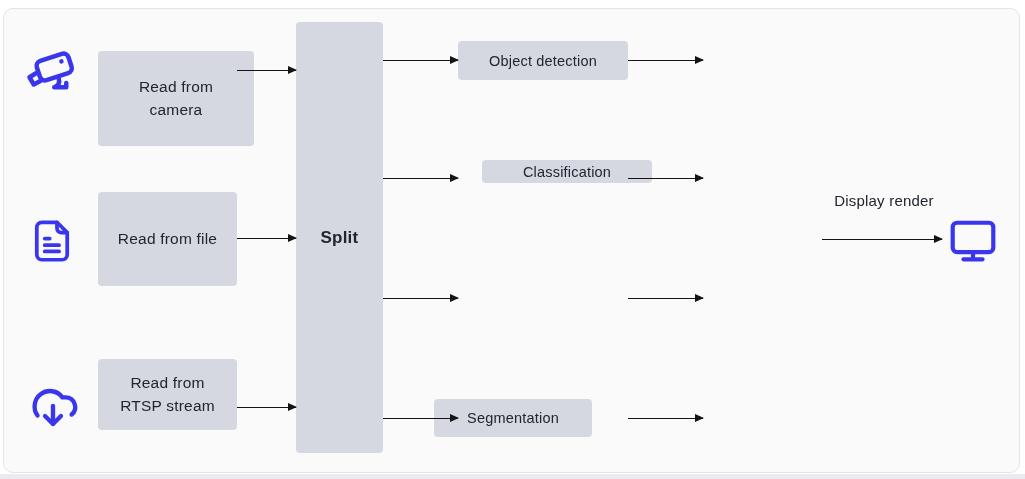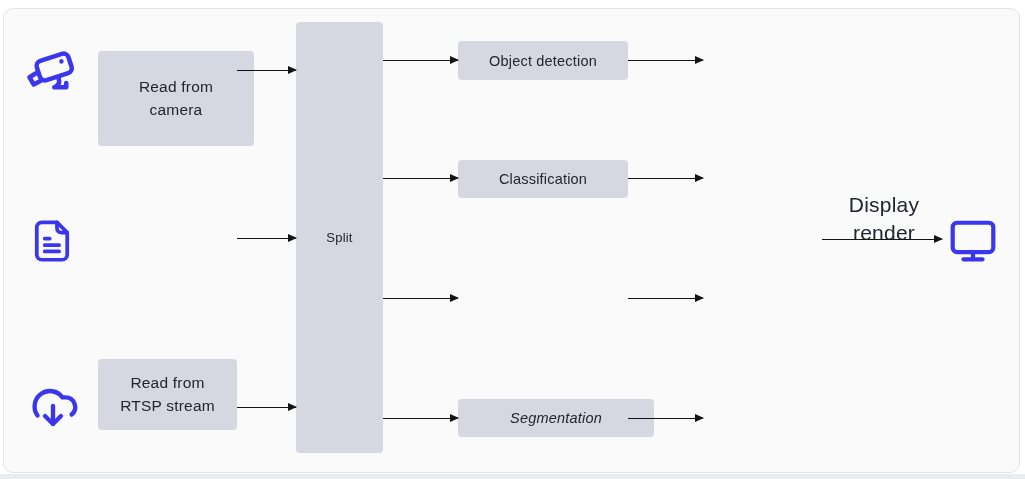--- a/index.html
+++ b/index.html
@@ -31,21 +31,21 @@
     background: #d5d8e1;
     border-radius: 4px;
     display: flex;
     align-items: center;
     justify-content: center;
     text-align: center;
     color: #22252e;
     letter-spacing: 0.2px;
   }
   .node.source { font-size: 15.5px; line-height: 1.45; padding: 0 14px; }
-  .node.column { font-size: 13px; }
+  .node.column { font-size: 17px; font-weight: bold; }
   .node.task   { font-size: 14.5px; }
   .arrow {
     position: absolute;
     height: 0;
     border-top: 1.5px solid #141414;
   }
   .arrow::after {
     content: '';
     position: absolute;
     right: -1px; top: -5.5px;
@@ -53,21 +53,21 @@
     border-top: 4.5px solid transparent;
     border-bottom: 4.5px solid transparent;
     border-left: 9px solid #141414;
   }
   .icon { position: absolute; }
   .out-label {
     position: absolute;
     left: 828px; top: 191px;
     width: 112px;
     text-align: center;
-    font-size: 21px;
+    font-size: 15px;
     line-height: 1.35;
     color: #22252e;
     letter-spacing: 0.2px;
   }
 </style>
 </head>
 <body>
 
 <div class="canvas">
   <div class="card"></div>
@@ -88,27 +88,28 @@
     <path d="M8.5 10.8h2.4M8.5 14h6.9M8.5 17h6.9"></path>
   </svg>
 
   <svg class="icon" style="left:24px; top:380px;" width="58" height="58" viewBox="0 0 24 24" fill="none" stroke="#3a36ee" stroke-width="1.8" stroke-linecap="round" stroke-linejoin="round">
     <path d="M5.6 14.7A5.4 5.4 0 1 1 15.9 7.2h1.3a4 4 0 0 1 2.5 7.1"></path>
     <path d="M12 10.7v7.4"></path>
     <path d="m8.7 14.9 3.3 3.3 3.3-3.3"></path>
   </svg>
 
   <div class="node source" style="left:98px; top:23px; width:156px; height:95px;margin-top:28px;">Read from camera</div>
+  <div class="node source" style="left:98px; top:192px; width:139px; height:94px;">Read from file</div>
   <div class="node source" style="left:98px; top:359px; width:139px; height:71px;">Read from RTSP stream</div>
 
   <div class="node column" style="left:296px; top:22px; width:87px; height:431px;">Split</div>
 
   <div class="node task" style="left:458px; top:41px; width:170px; height:39px;">Object detection</div>
-  <div class="node task" style="left:458px; top:160px; width:170px; height:38px;">Classification</div>
-  <div class="node task" style="left:458px; top:399px; width:196px; height:38px;font-style:italic;">Segmentation</div>
+  <div class="node task" style="left:482px; top:160px; width:170px; height:23px;">Classification</div>
+  <div class="node task" style="left:434px; top:399px; width:158px; height:38px;">Segmentation</div>
 
 
   <div class="out-label">Display render</div>
   <svg class="icon" style="left:944px; top:212px;" width="58" height="56" viewBox="0 0 24 24" fill="none" stroke="#3a36ee" stroke-width="1.8" stroke-linecap="round" stroke-linejoin="round">
     <rect x="3.3" y="4.6" width="17.4" height="12.6" rx="1.9"></rect>
     <path d="M12 17.2v3.1M7.9 20.3h8.2"></path>
   </svg>
 
   <div class="arrow" style="left:237px; top:70px; width:59px;"></div>
   <div class="arrow" style="left:237px; top:238px; width:59px;"></div>

